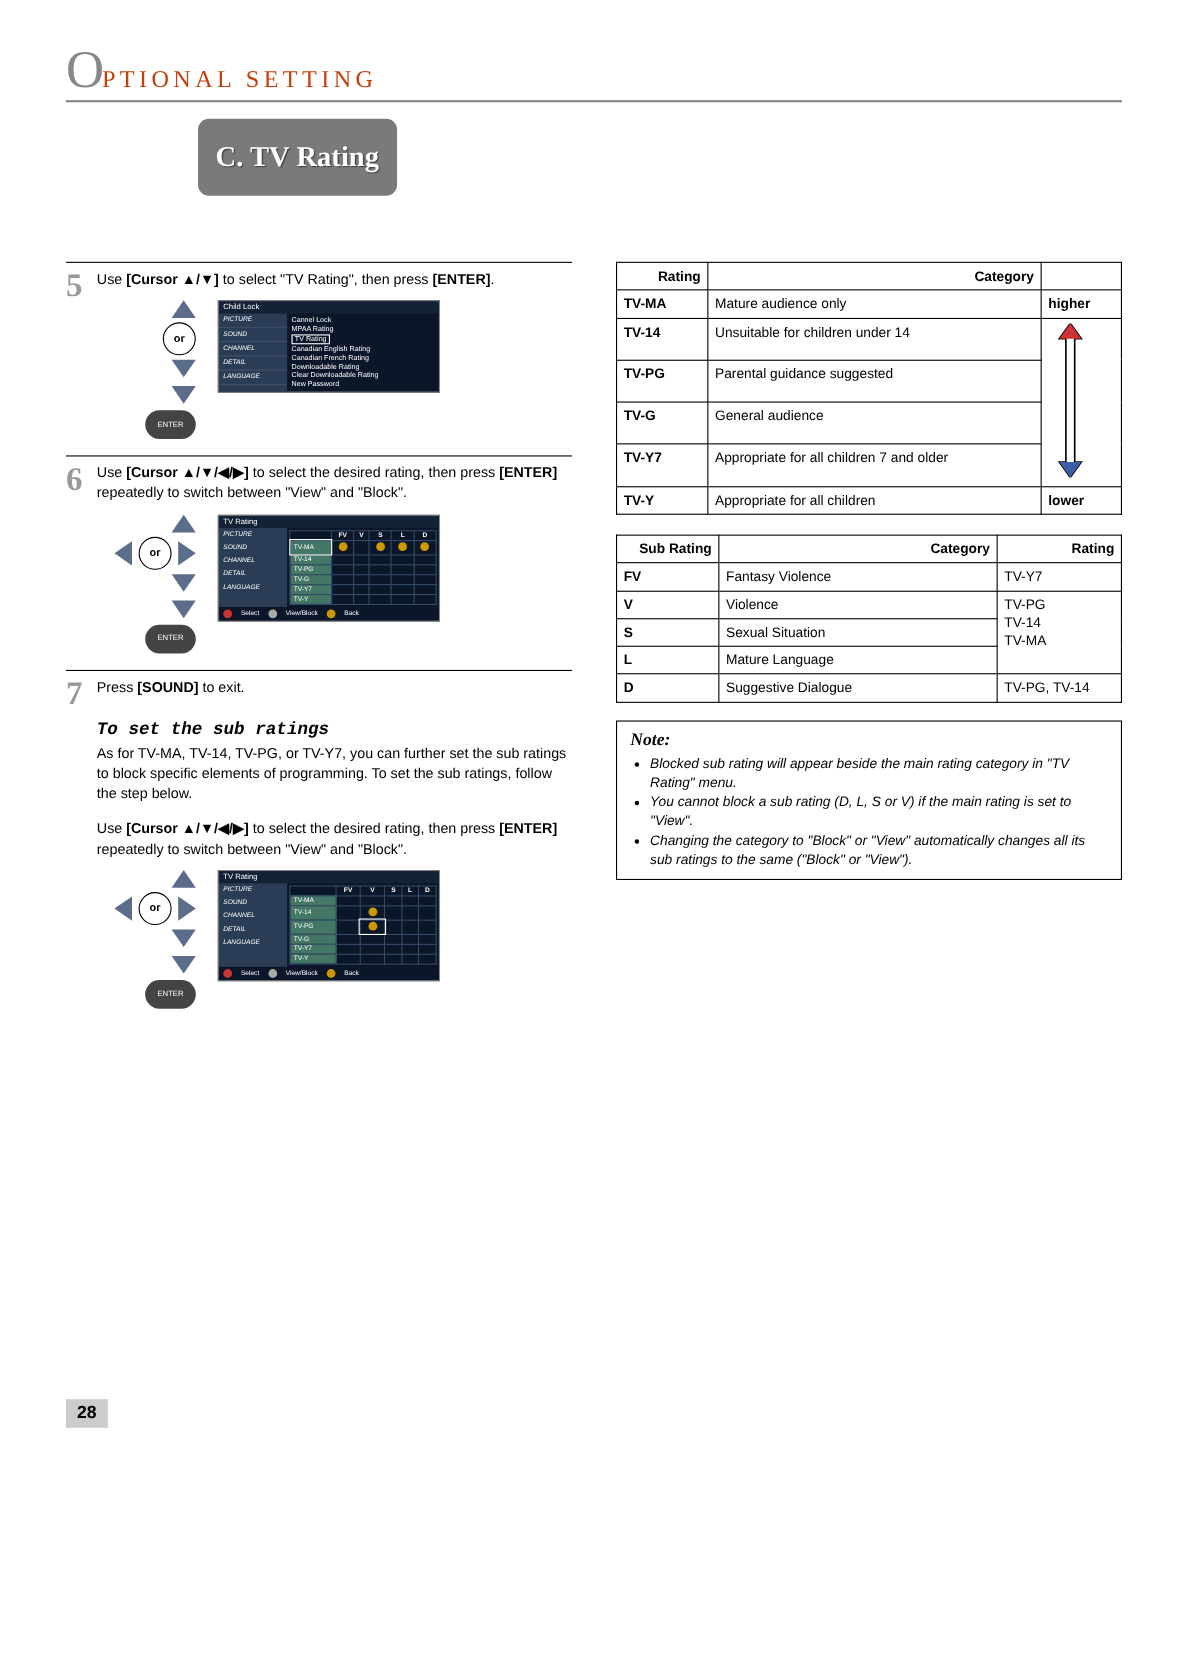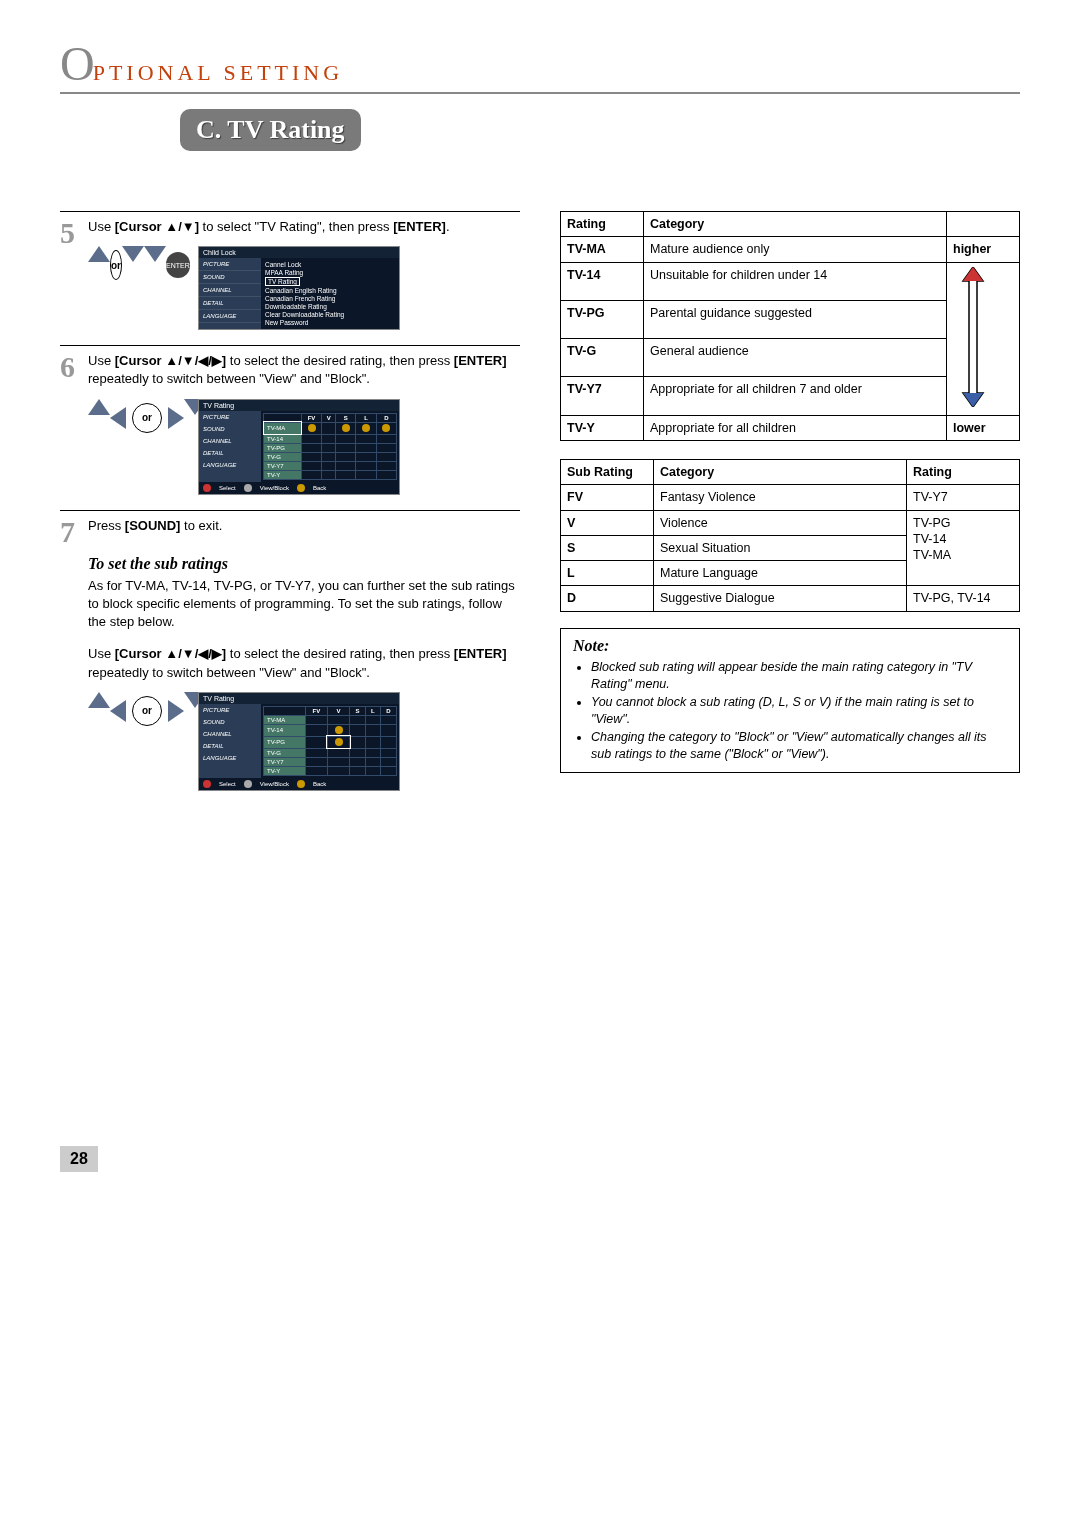--- a/index.html
+++ b/index.html
@@ -32,21 +32,21 @@
     letter-spacing: 4px;
     color: #c2410c;
   }
   .section-banner {
     display: inline-block;
     background: #7a7a7a;
     color: #fff;
     font-family: "Times New Roman", serif;
     font-size: 26px;
     font-weight: bold;
-    padding: 6px 16px;
+    padding: 20px 16px;
     border-radius: 10px;
     margin-left: 120px;
     text-shadow: 1px 1px 1px rgba(0,0,0,0.5);
   }
   .columns {
     display: flex;
     gap: 40px;
     margin-top: 60px;
   }
   .col { flex: 1; }
@@ -68,22 +68,22 @@
   .step-text { line-height: 1.4; }
   .osd-row {
     display: flex;
     align-items: flex-start;
     gap: 20px;
     margin-top: 10px;
   }
   .pad {
     width: 90px;
     display: flex;
-    flex-direction: row;
-    align-items: flex-start;
+    flex-direction: column;
+    align-items: flex-end;
   }
   .tri {
     width: 0; height: 0;
     border-style: solid;
   }
   .tri-up { border-width: 0 11px 16px 11px; border-color: transparent transparent #5b6d8a transparent; }
   .tri-down { border-width: 16px 11px 0 11px; border-color: #5b6d8a transparent transparent transparent; }
   .tri-left { border-width: 11px 16px 11px 0; border-color: transparent #5b6d8a transparent transparent; }
   .tri-right{ border-width: 11px 0 11px 16px; border-color: transparent transparent transparent #5b6d8a; }
   .or-circle {
@@ -117,37 +117,37 @@
   .osd-grid .left { width:62px; background:#2b3d56; display:flex; flex-direction:column;}
   .osd-grid .left div { padding:3px 4px; font-size:6px; font-style: italic;}
   .osd-grid .right { flex:1; padding:2px; }
   .grid-table { border-collapse: collapse; width:100%; font-size:6px;}
   .grid-table th, .grid-table td { border:1px solid #334b6a; text-align:center; padding:1px 2px; color:#fff;}
   .grid-table .rowlabel { background:#476; text-align:left; padding-left:3px;}
   .grid-table .rowlabel.sel { background:#476; outline:1px solid #fff;}
   .grid-foot { display:flex; gap:8px; padding:2px 4px; font-size:6px; align-items:center; background:#0b1628;}
   .grid-foot span.dot { width:8px;height:8px;border-radius:50%; display:inline-block;}
   .sub-heading {
-    font-family: Liberation Serif, serif;
+    font-family: Liberation Mono, monospace;
     font-weight: bold;
     font-style: italic;
     font-size: 16px;
     margin-top: 20px;
   }
   .para { line-height:1.4; margin-top:4px;}
   .setup-circ {
     width:36px;height:36px;border-radius:50%;background:#c88;
     background: radial-gradient(circle at 35% 35%, #d9a7a7, #7a5757);
     margin-left:6px;
   }
   .setup-label { font-size:8px; text-align:center; margin-bottom:2px;}
   
   table.data { border-collapse: collapse; width:100%; font-size:12.5px; line-height:1.3;}
   table.data th, table.data td { border:1.5px solid #000; padding:4px 6px; text-align:left; vertical-align: top;}
-  table.data th { font-weight:bold; text-align:left;margin-left:28px;}
+  table.data th { font-weight:bold; text-align:right;margin-left:28px;}
   td.center { text-align:center; font-weight:bold;}
   .arrow-cell { text-align:center; vertical-align: middle; position: relative;}
   .arrow-svg { width:40px; }
   .note-box { border:1.5px solid #000; padding:8px 12px; margin-top:16px;}
   .note-title { font-family:"Times New Roman",serif; font-style:italic; font-weight:bold; font-size:16px; margin-bottom:4px;}
   .note-box ul { margin:0; padding-left:18px; font-style: italic; font-size:12.5px; line-height:1.4;}
   .footer { margin-top: 340px; }
   .footer .pagebox { display:inline-block; background:#ccc; padding:4px 10px; font-weight:bold; font-size:16px;}
   .footer .en { font-size:11px; margin-left:8px;}
   table.data .rating-key { font-weight:bold; }

